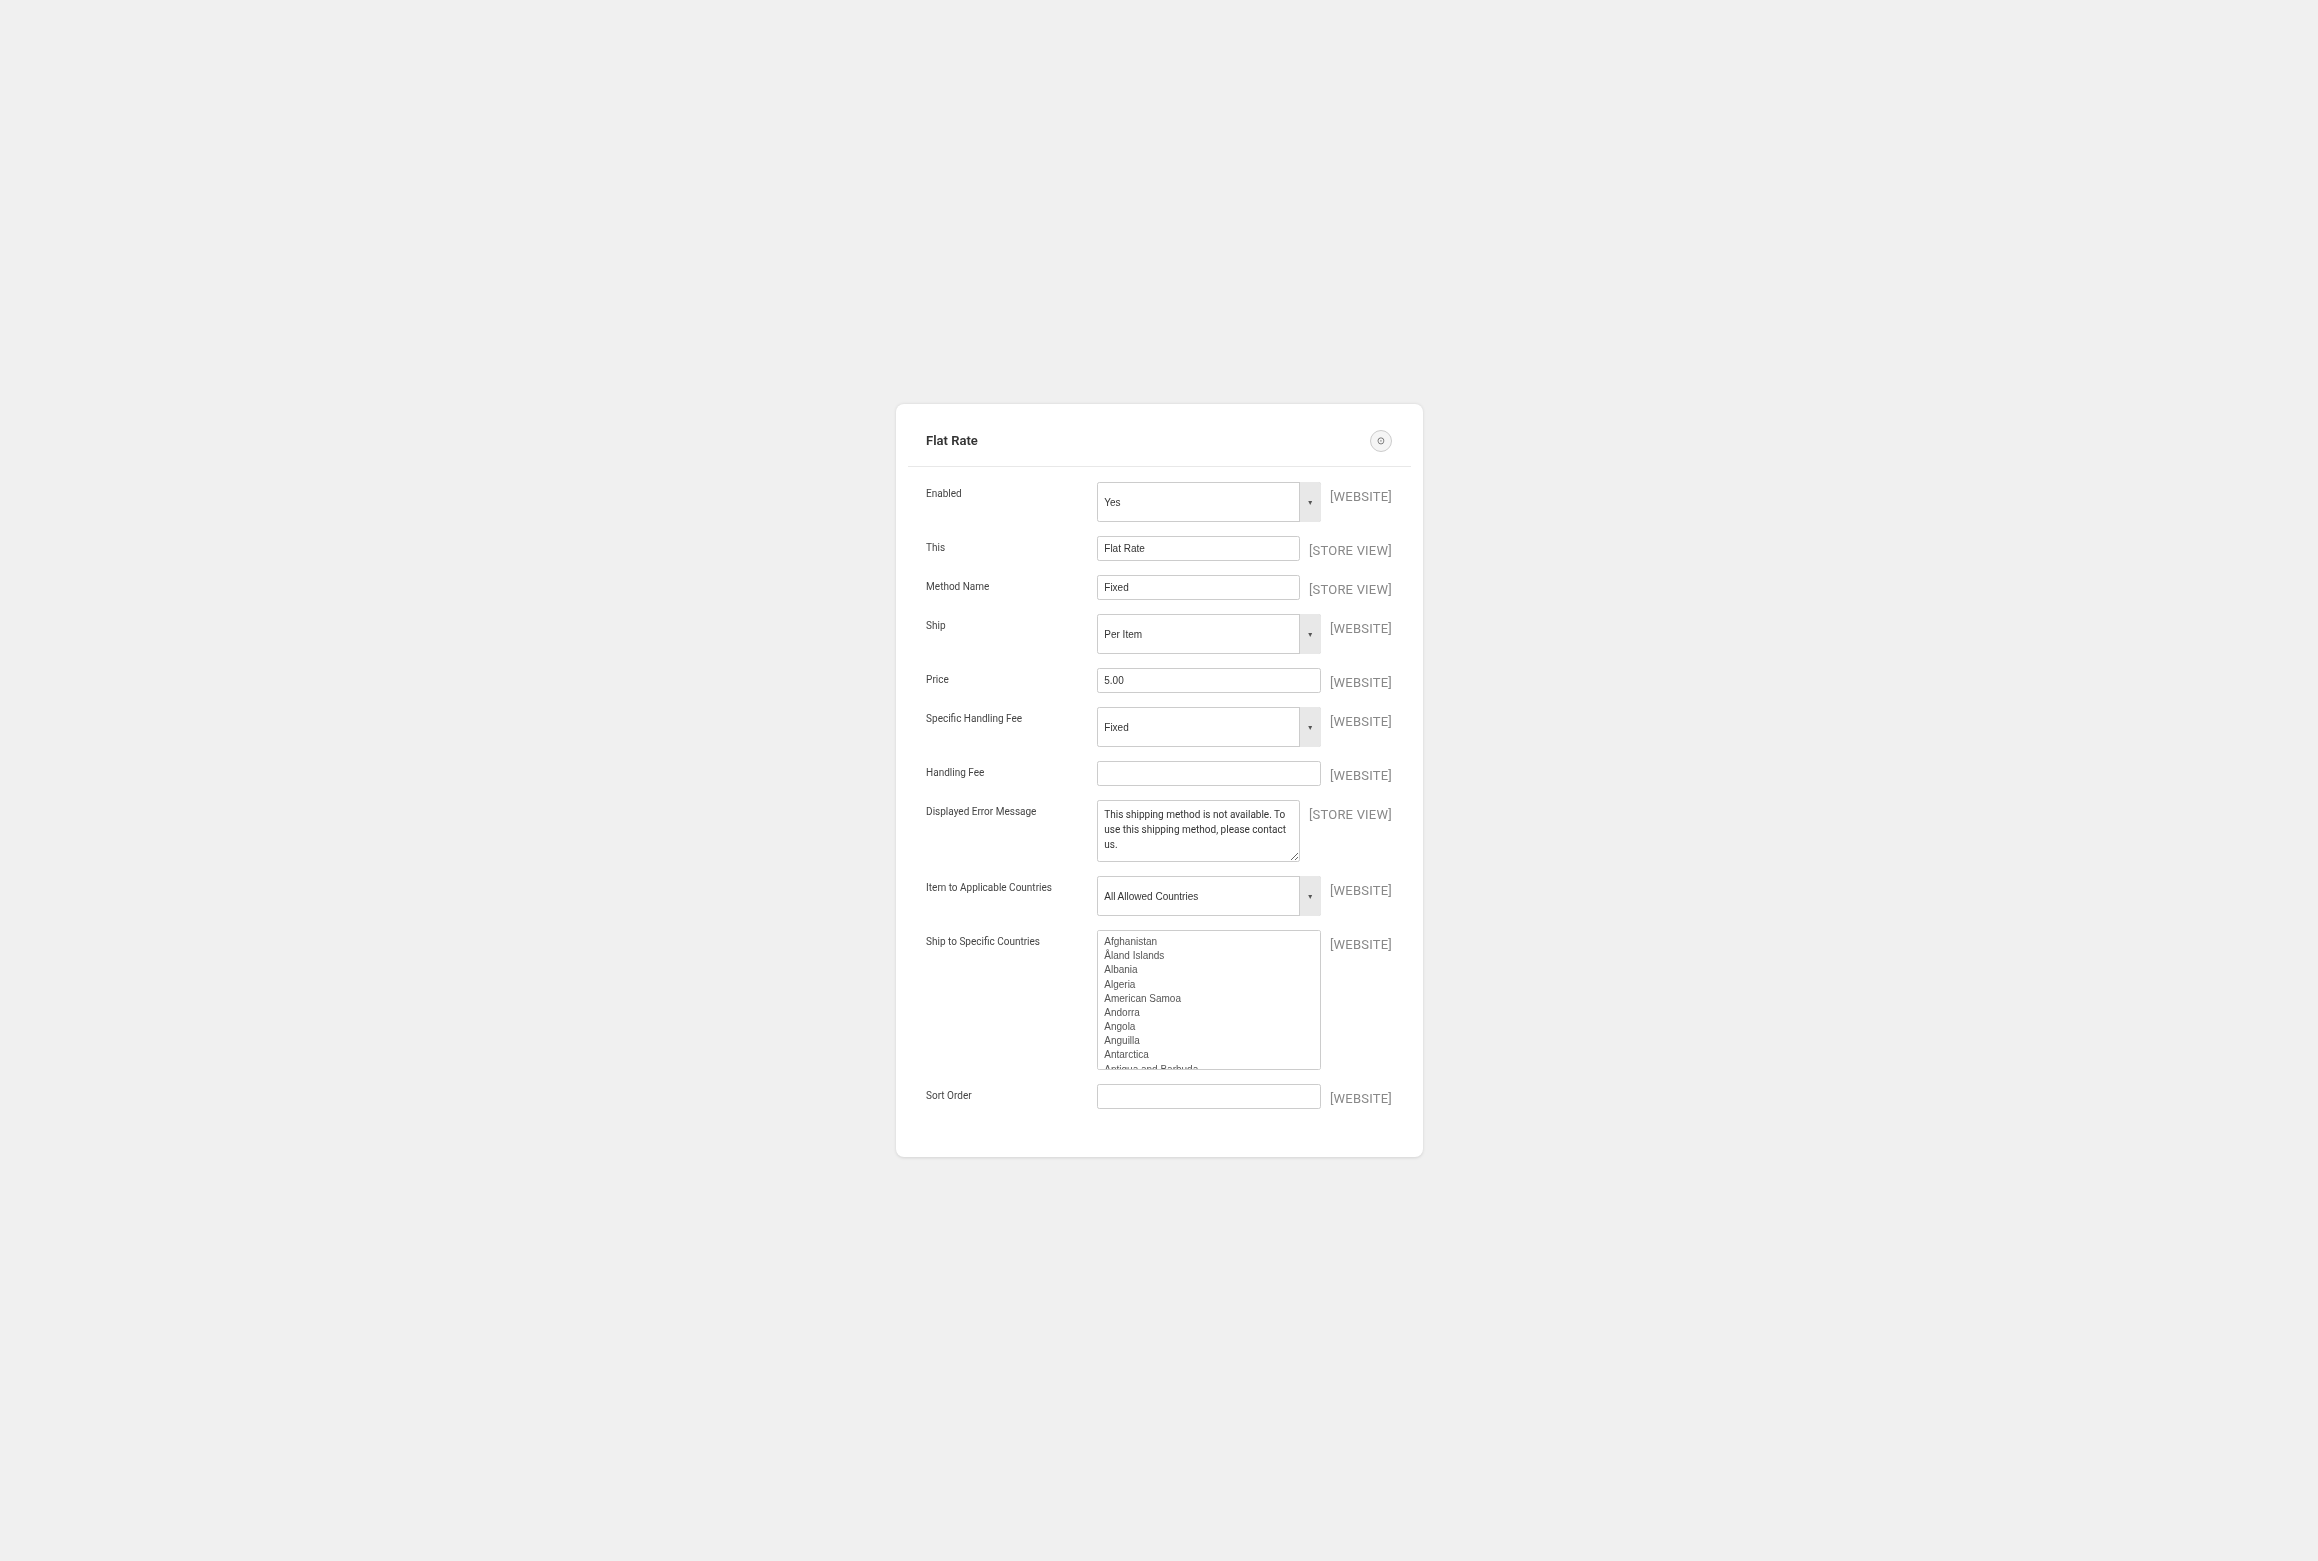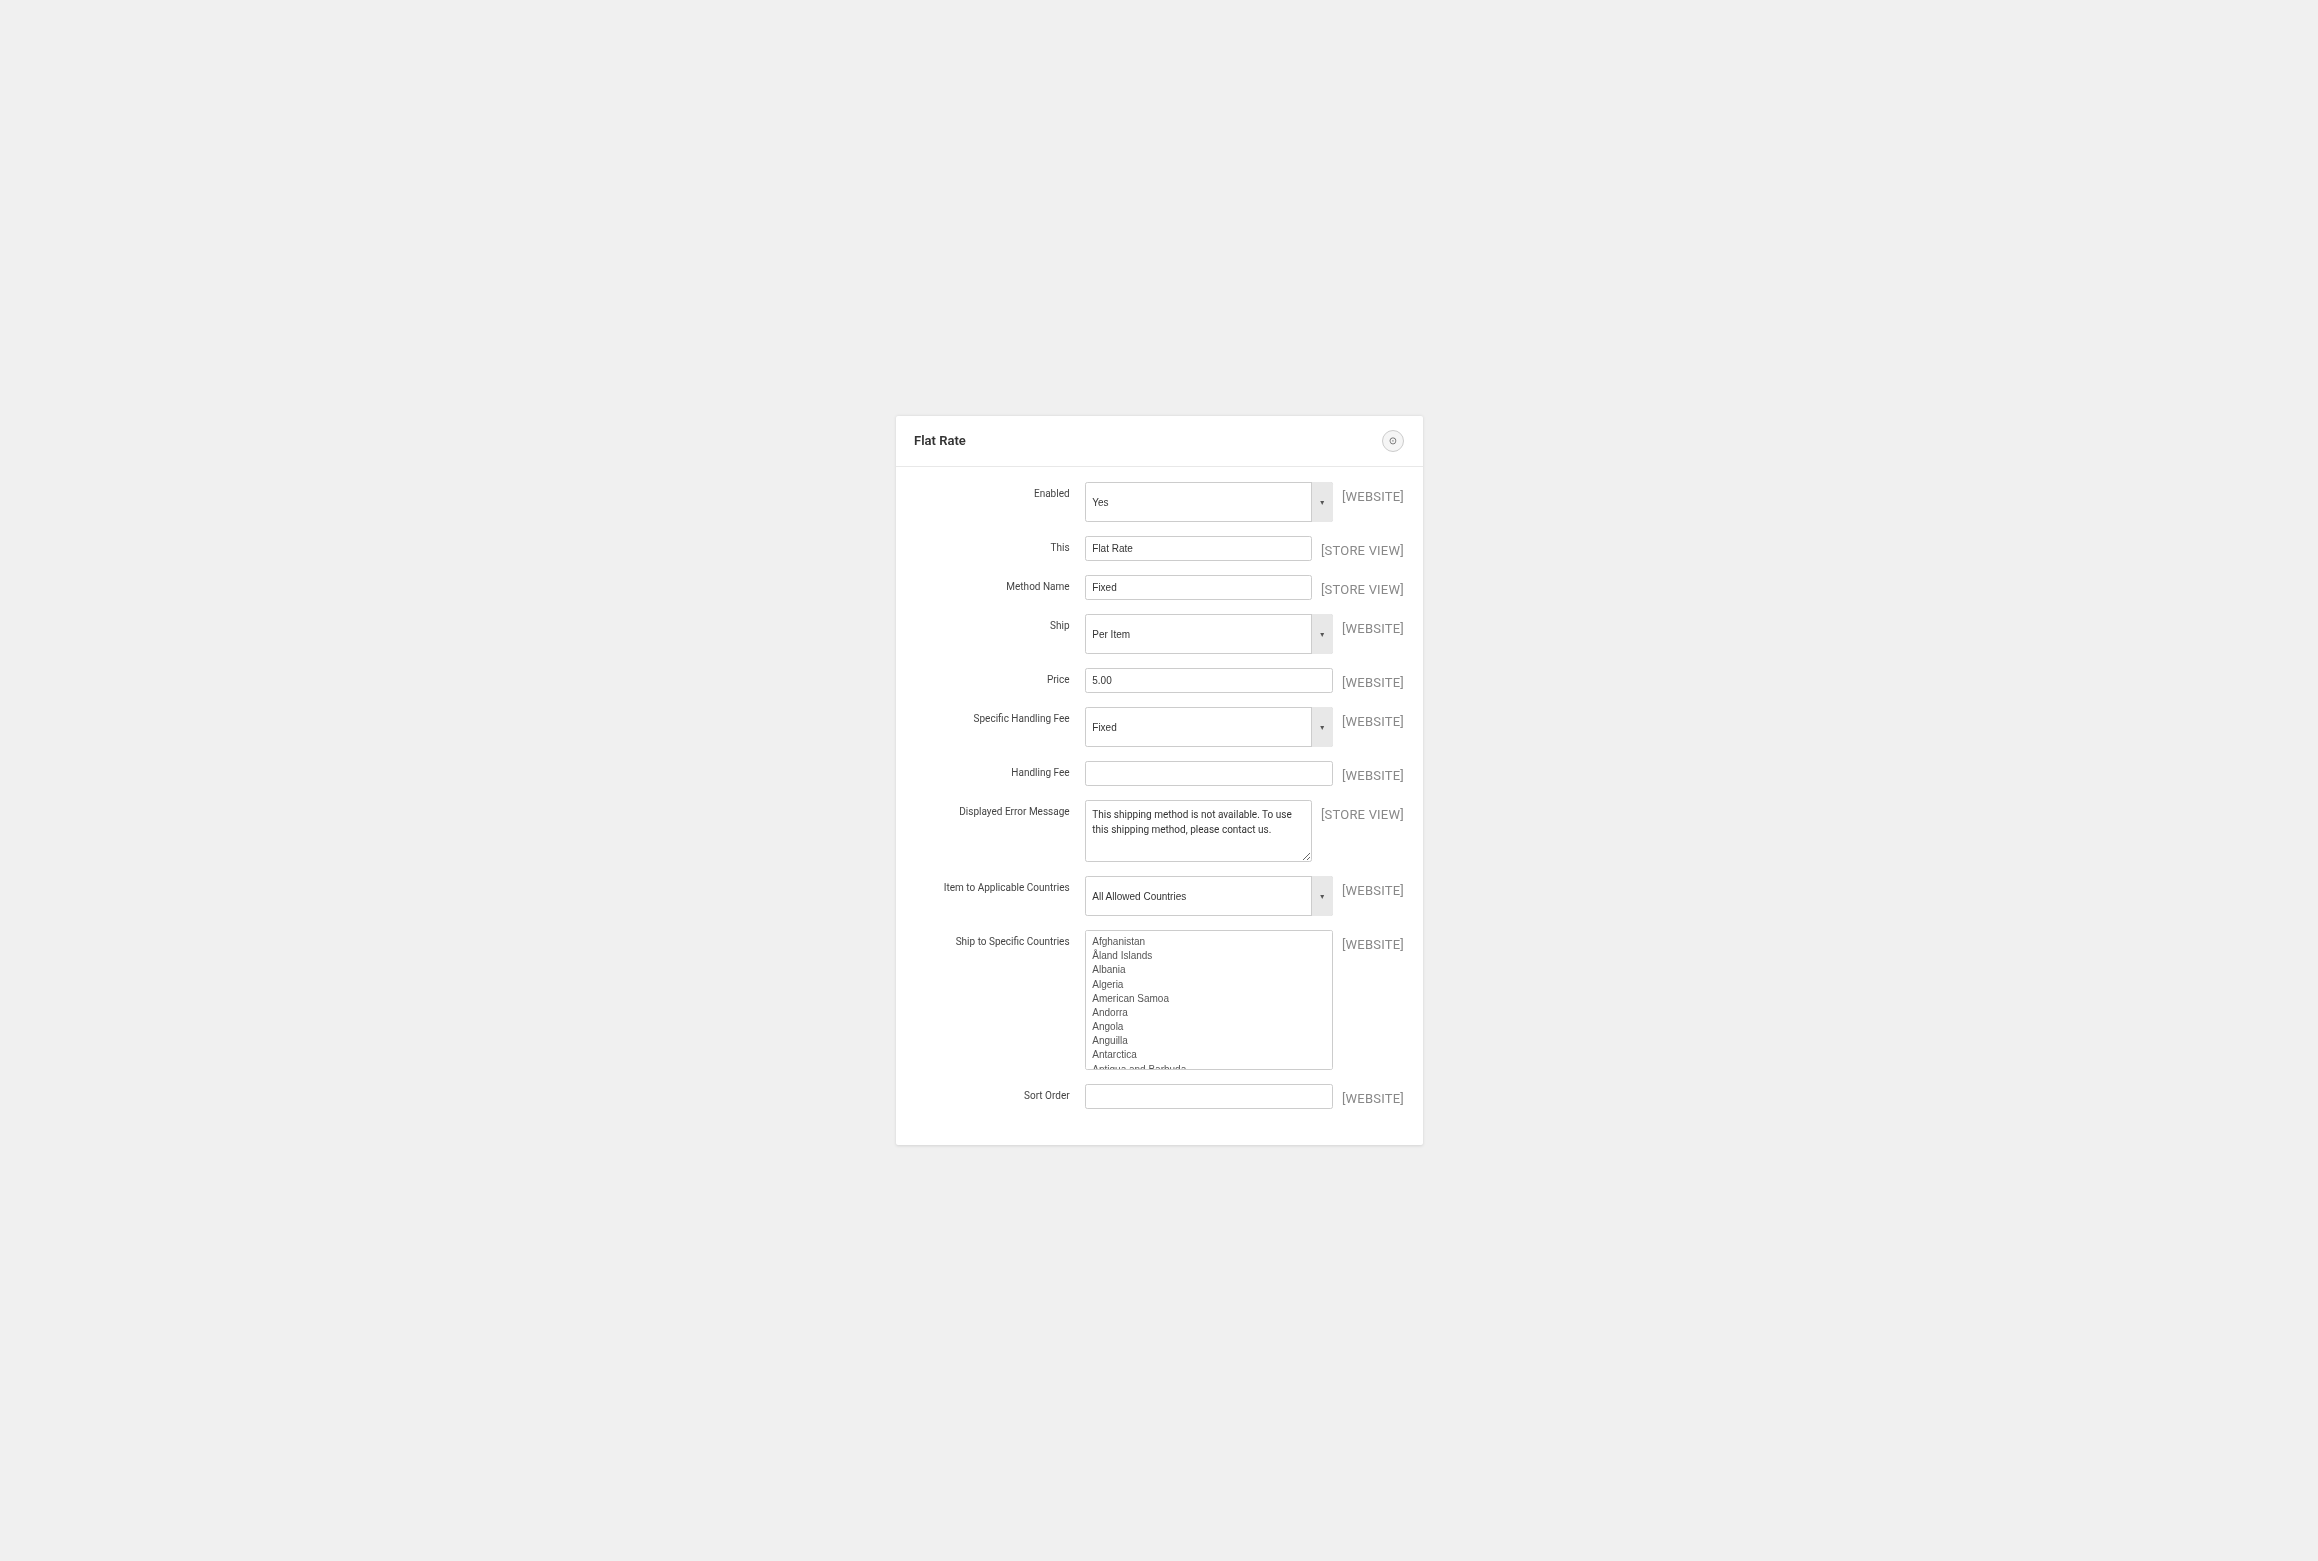--- a/index.html
+++ b/index.html
@@ -13,24 +13,24 @@
       font-family: -apple-system, BlinkMacSystemFont, 'Segoe UI', Roboto, Arial, sans-serif;
       display: flex;
       justify-content: center;
       align-items: center;
       min-height: 100vh;
       padding: 31px;
     }
 
     .panel {
       background: #ffffff;
-      border-radius: 2px;
+      border-radius: 8px;
       box-shadow: 0 0.8px 3.1px rgba(0,0,0,0.12);
       width: 527px;
-      padding: 0;
+      padding: 12px;
       overflow: hidden;
     }
 
     .panel-header {
       display: flex;
       justify-content: space-between;
       align-items: center;
       padding: 14px 18.6px;
       border-bottom: 0.8px solid #e8e8e8;
     }
@@ -61,21 +61,21 @@
 
     .form-row {
       display: flex;
       align-items: flex-start;
       margin-bottom: 14px;
     }
 
     .form-label {
       width: 171px;
       min-width: 171px;
-      text-align: right;
+      text-align: left;
       padding-right: 15.5px;
       padding-top: 5.4px;
       font-size: 10px;
       color: #444444;
     }
 
     .form-control-wrap {
       flex: 1;
       display: flex;
       align-items: flex-start;

